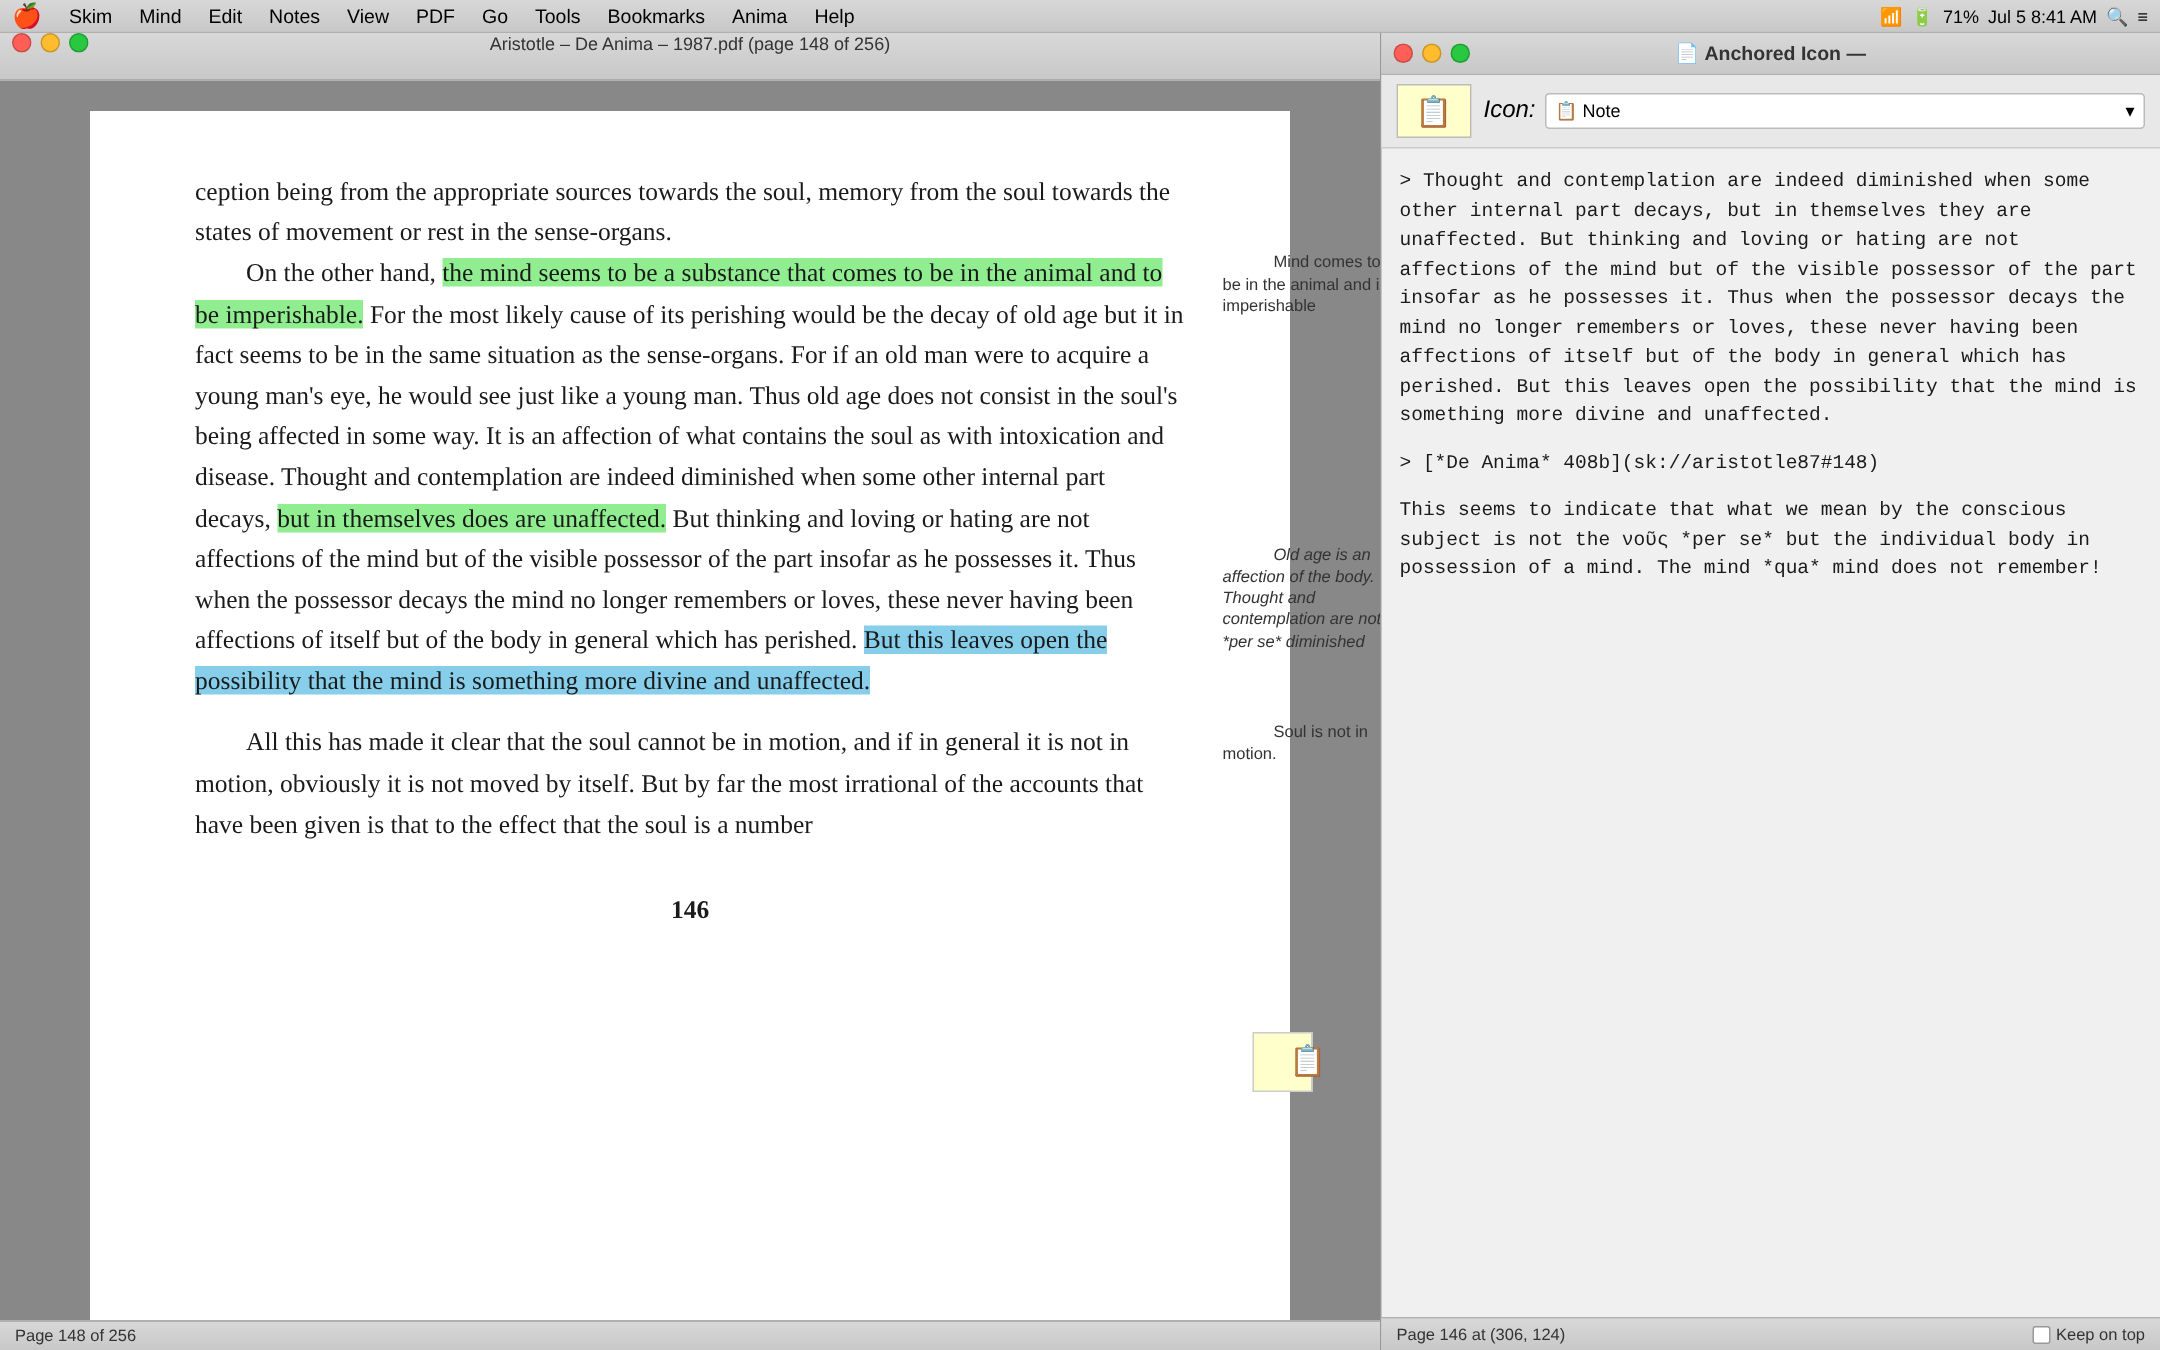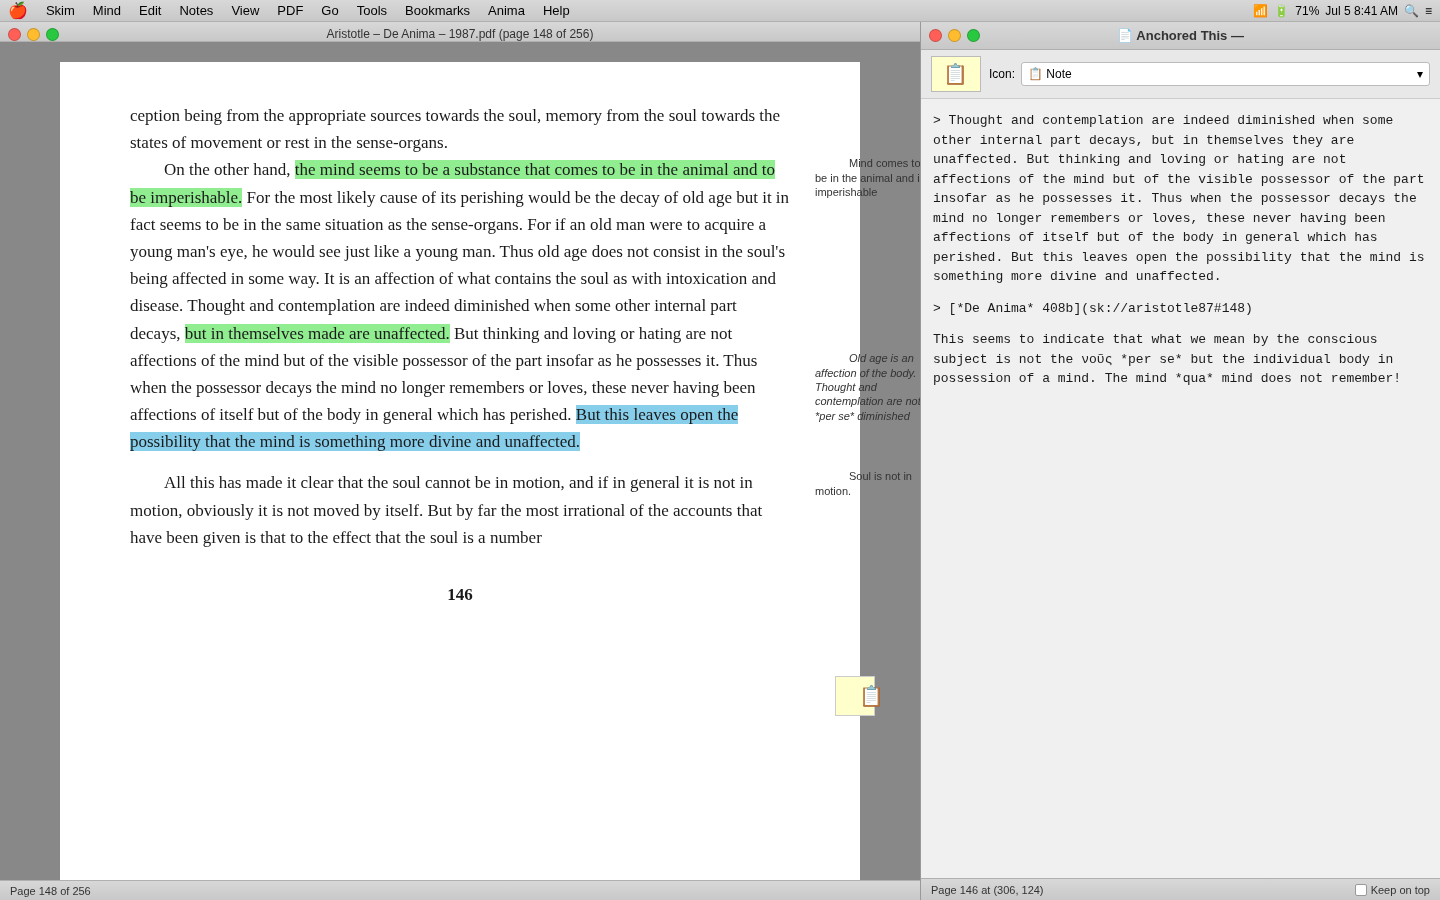--- a/index.html
+++ b/index.html
@@ -42,24 +42,24 @@
     
     .pdf-pane {
       width: 920px;
       background: #888;
       display: flex;
       flex-direction: column;
       overflow: hidden;
     }
 
     .pdf-titlebar {
-      height: 20px;
-      background: linear-gradient(to bottom, #d8d8d8, #c8c8c8);
-      display: flex;
-      align-items: flex-end;
+      height: 32px;
+      background: linear-gradient(to bottom, #d8d8d8, #c8c8c8);
+      display: flex;
+      align-items: flex-start;
       justify-content: center;
       font-size: 12px;
       color: #333;
       border-bottom: 1px solid #b0b0b0;
       position: relative;
     }
     .window-controls {
       position: absolute;
       left: 8px;
       display: flex;
@@ -262,21 +262,21 @@
       <div class="pdf-page">
 
         <p class="pdf-text">
           ception being from the appropriate sources towards the soul, memory from the soul towards the states of movement or rest in the sense-organs.
         </p>
 
         <p class="pdf-text first-para" style="position:relative;">
           On the other hand, <span class="highlight-green">the mind seems to be a substance that comes to be in the animal and to be imperishable.</span> For the most likely cause of its perishing would be the decay of old age but it in fact seems to be in the same situation as the sense-organs. For if an old man were to acquire a young man's eye, he would see just like a young man. Thus old age does not consist in the soul's being affected in some way. It is
           
           <span class="marginal-note" style="top: 0px; right: -140px;">Mind comes to be in the animal and is imperishable</span>
-          an affection of what contains the soul as with intoxication and disease. Thought and contemplation are indeed diminished when some other internal part decays, <span class="highlight-green">but in themselves made are unaffected.</span>
+          an affection of what contains the soul as with intoxication and disease. Thought and contemplation are indeed diminished when some other internal part decays, <span class="highlight-green">but in themselves does are unaffected.</span>
           
           <span class="marginal-note" style="top: 195px; right: -140px; font-style: italic;">Old age is an affection of the body. Thought and contemplation are not *per se* diminished</span>
           But thinking and loving or hating are not affections of the mind but of the visible possessor of the part insofar as he possesses it. Thus when the possessor decays the mind no longer remembers or loves, these never having been affections of itself but of the body in general which has perished. <span class="highlight-blue">But this leaves open the possibility that the mind is something more divine and unaffected.</span>
           
           <span class="note-icon" style="position:absolute; right: -85px; top: 520px;">📋</span>
         </p>
 
         <p class="pdf-text first-para" style="position:relative; margin-top: 14px;">
           All this has made it clear that the soul cannot be in motion, and if in general it is not in motion, obviously it is not moved by itself. But by far the most irrational of the accounts that have been given is that to the effect that the soul is a number
           
@@ -295,29 +295,29 @@
 
   <div class="note-pane">
     <div class="note-titlebar">
       <div class="note-window-controls">
         <div class="wc wc-close"></div>
         <div class="wc wc-min"></div>
         <div class="wc wc-max"></div>
       </div>
       <span>
         <span>📄</span>
-        <span>Anchored This —</span>
+        <span>Anchored Icon —</span>
       </span>
     </div>
 
     <div class="note-icon-bar">
       <div style="width:50px; height:36px; background:#ffffcc; border:1px solid #bbb; display:flex; align-items:center; justify-content:center; font-size:20px;">📋</div>
       <div style="display:flex; flex-direction:column; flex:1; gap:4px;">
         <div style="display:flex; align-items:center; gap:6px;">
-          <span style="font-size:12px;">Icon:</span>
+          <span style="font-size:16px;font-style:italic;">Icon:</span>
           <div style="flex:1; height:24px; background:#ffffff; border:1px solid #bbb; border-radius:3px; display:flex; align-items:center; padding:0 6px; font-size:12px; justify-content:space-between;">
             <span>📋 Note</span>
             <span>▾</span>
           </div>
         </div>
       </div>
     </div>
 
     <div class="note-content">
       <p>&gt; Thought and contemplation are indeed diminished when some other internal part decays, but in themselves they are unaffected. But thinking and loving or hating are not affections of the mind but of the visible possessor of the part insofar as he possesses it. Thus when the possessor decays the mind no longer remembers or loves, these never having been affections of itself but of the body in general which has perished. But this leaves open the possibility that the mind is something more divine and unaffected.</p>

